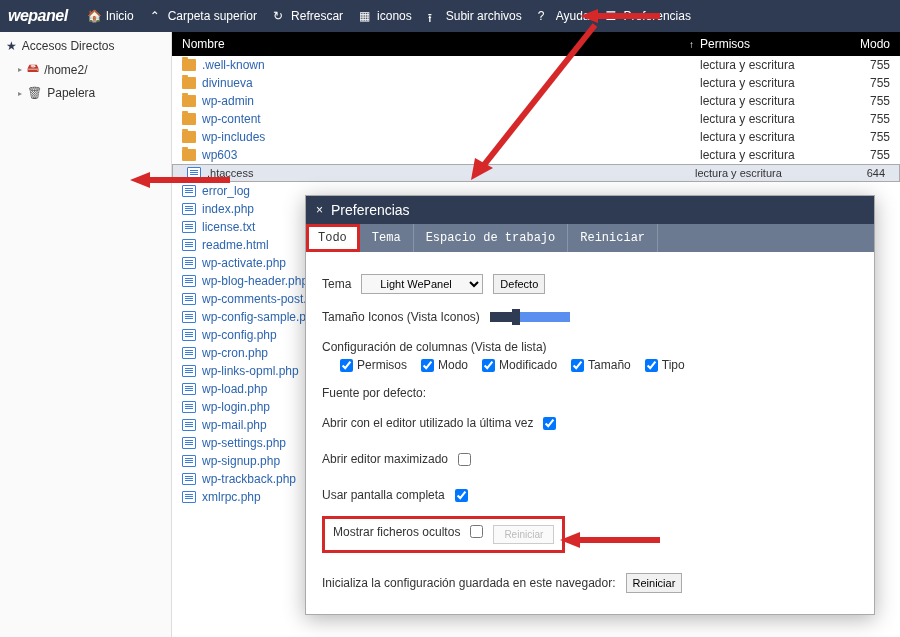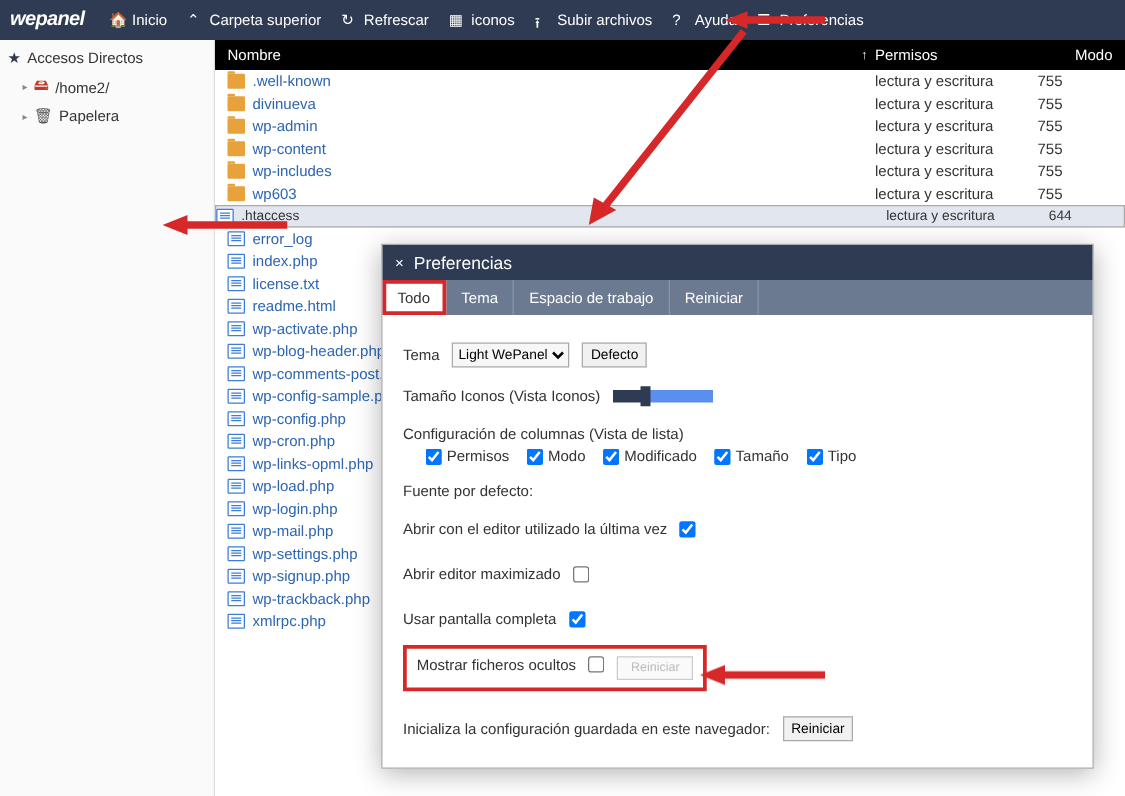--- a/index.html
+++ b/index.html
@@ -32,33 +32,33 @@
   .row { display: flex; align-items: center; height: 18px; padding: 0 10px; cursor: pointer;}
   .row.sel { background: #e2e6ef; }
   .ficon { width: 14px; height: 12px; margin-right: 6px; display:inline-block; }
   .folder { background: #e8a23b; border-radius:1px; position:relative;}
   .folder::before{content:"";position:absolute;top:-2px;left:0;width:6px;height:2px;background:#e8a23b;border-radius:1px 1px 0 0;}
   .file { background:#fff; border:1px solid #3b7dd8; border-radius:1px; position:relative; }
   .file::after{content:"";position:absolute;top:2px;left:2px;right:2px;height:1px;background:#3b7dd8;box-shadow:0 2px 0 #3b7dd8,0 4px 0 #3b7dd8;}
   .fname { color: #2d65b0; flex:1; }
   .fname.dark { color:#333; }
   .col-p { width:130px; color:#333; }
-  .col-m { width:60px; color:#333; }
+  .col-m { width:60px; text-align:right; color:#333; }
 
   
   .dialog { position:absolute; left:305px; top:195px; width:570px; height:420px; background:#fff; border:1px solid #aaa; box-shadow:0 4px 20px rgba(0,0,0,0.3); display:flex; flex-direction:column;}
   .dlg-title { background:#2e3b52; color:#fff; padding:6px 10px; font-size:14px; display:flex; align-items:center; gap:8px;}
   .dlg-close { cursor:pointer; font-size:12px;}
   .tabs { background:#6b7a91; display:flex; height:28px; font-size:12px;}
-  .tab { padding:0 12px; display:flex; align-items:center; color:#fff; border-right:1px solid rgba(255,255,255,0.2); cursor:pointer;}
+  .tab { padding:0 12px; display:flex; align-items:center; color:#fff; border-right:1px solid rgba(255,255,255,0.2); cursor:pointer;font-family:Liberation Mono, monospace;}
   .tab.active { background:#fff; color:#333; }
   .tab.highlight { outline:3px solid #d62828; outline-offset:-3px; }
   .dlg-body { padding:12px 16px; font-size:12px; color:#333; flex:1; overflow:auto;}
   .field-row { display:flex; align-items:center; gap:10px; margin:10px 0 16px; }
-  .sel { font-size:11px; padding:2px 0; border:1px solid #aaa; background:#f7f7f7;}
+  .sel { font-size:11px; padding:2px 14px; border:1px solid #aaa; background:#f7f7f7;}
   .btn-small { font-size:11px; padding:3px 6px; border:1px solid #aaa; background:#f1f1f1; cursor:pointer;}
   .slider { width:80px; height:10px; background:linear-gradient(to right,#2e3b52 0 30%,#5a8ff0 30% 100%); position:relative; display:inline-block;}
   .slider::after{content:"";position:absolute;left:28%;top:-3px;width:8px;height:16px;background:#2e3b52;}
   .cols { display:flex; gap:14px; margin-left:18px; margin-top:4px; margin-bottom:14px; flex-wrap:wrap;}
   .chk { display:flex; align-items:center; gap:4px; }
   input[type=checkbox]{ width:13px; height:13px; }
   .reset-box { border:3px solid #d62828; padding:6px 8px; display:inline-flex; gap:10px; }
   .btn-ghost { font-size:10px; padding:3px 10px; border:1px solid #ccc; background:#fafafa; color:#bbb;}
 
   

